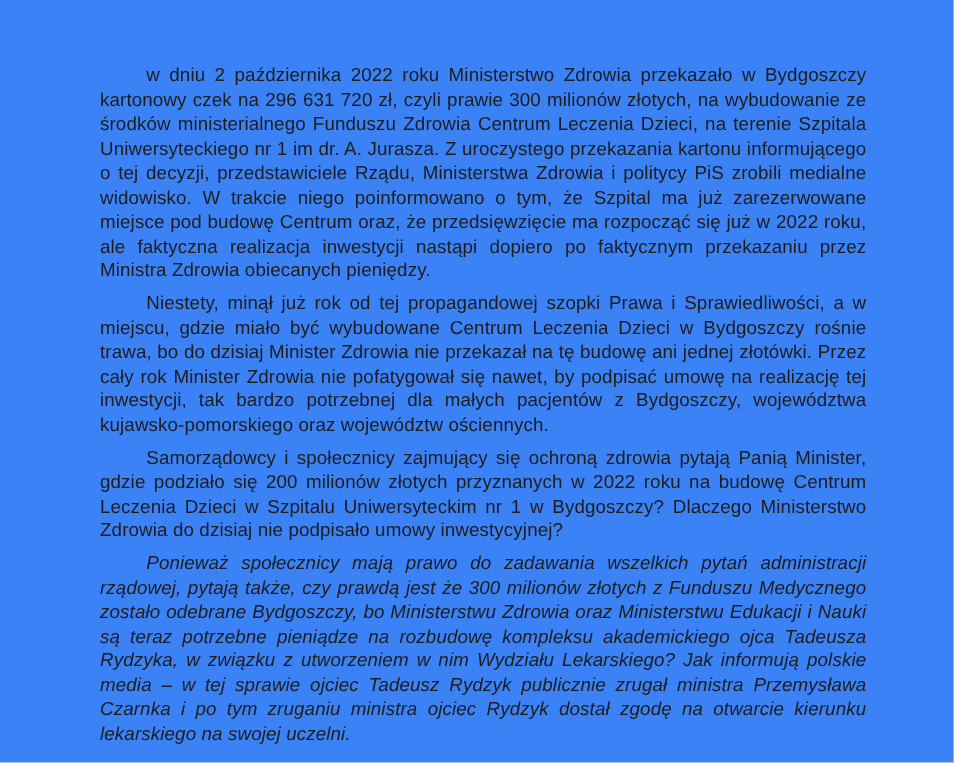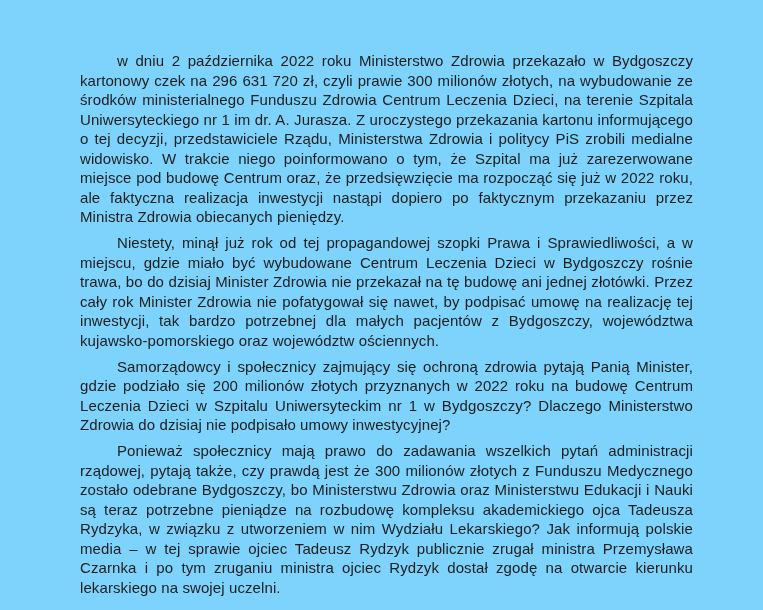--- a/index.html
+++ b/index.html
@@ -4,41 +4,42 @@
 <style>
   html, body {
     margin: 0;
     padding: 0;
     background: #ffffff;
   }
   .page {
     position: relative;
     width: 763px;
     height: 610px;
-    background: #7dd3fc;
+    background: #3b82f6;
     overflow: hidden;
     font-family: "Liberation Sans", "DejaVu Sans", sans-serif;
   }
   .text-block {
     position: absolute;
     left: 80px;
     top: 51px;
     width: 613px;
     color: #1d1d1d;
     font-size: 15px;
     line-height: 19.5px;
     text-align: justify;
     letter-spacing: 0.1px;
   }
   .text-block p {
     margin: 0 0 6.5px 0;
     text-indent: 37px;
   }
   .text-block p:last-child {
     margin-bottom: 0;
+    font-style: italic;
   }
 </style>
 </head>
 <body>
 
 <div class="page">
   <div class="text-block">
     <p>w dniu 2 października 2022 roku Ministerstwo Zdrowia przekazało w Bydgoszczy kartonowy czek na 296 631 720 zł, czyli prawie 300 milionów złotych, na wybudowanie ze środków ministerialnego Funduszu Zdrowia Centrum Leczenia Dzieci, na terenie Szpitala Uniwersyteckiego nr 1 im dr. A. Jurasza. Z uroczystego przekazania kartonu informującego o tej decyzji, przedstawiciele Rządu, Ministerstwa Zdrowia i politycy PiS zrobili medialne widowisko. W trakcie niego poinformowano o tym, że Szpital ma już zarezerwowane miejsce pod budowę Centrum oraz, że przedsięwzięcie ma rozpocząć się już w 2022 roku, ale faktyczna realizacja inwestycji nastąpi dopiero po faktycznym przekazaniu przez Ministra Zdrowia obiecanych pieniędzy.</p>
     <p>Niestety, minął już rok od tej propagandowej szopki Prawa i Sprawiedliwości, a w miejscu, gdzie miało być wybudowane Centrum Leczenia Dzieci w Bydgoszczy rośnie trawa, bo do dzisiaj Minister Zdrowia nie przekazał na tę budowę ani jednej złotówki. Przez cały rok Minister Zdrowia nie pofatygował się nawet, by podpisać umowę na realizację tej inwestycji, tak bardzo potrzebnej dla małych pacjentów z Bydgoszczy, województwa kujawsko-pomorskiego oraz województw ościennych.</p>
     <p>Samorządowcy i społecznicy zajmujący się ochroną zdrowia pytają Panią Minister, gdzie podziało się 200 milionów złotych przyznanych w 2022 roku na budowę Centrum Leczenia Dzieci w Szpitalu Uniwersyteckim nr 1 w Bydgoszczy? Dlaczego Ministerstwo Zdrowia do dzisiaj nie podpisało umowy inwestycyjnej?</p>

